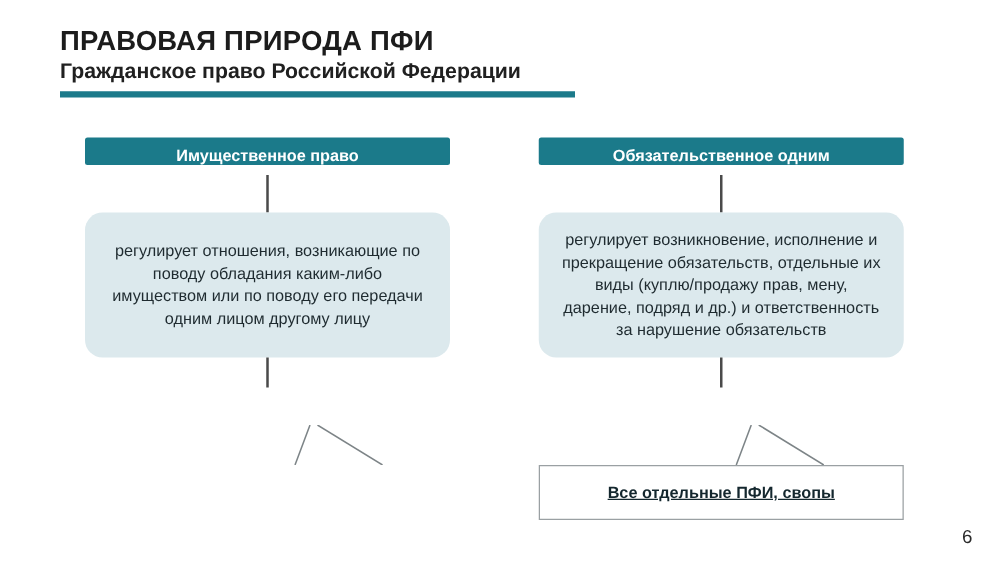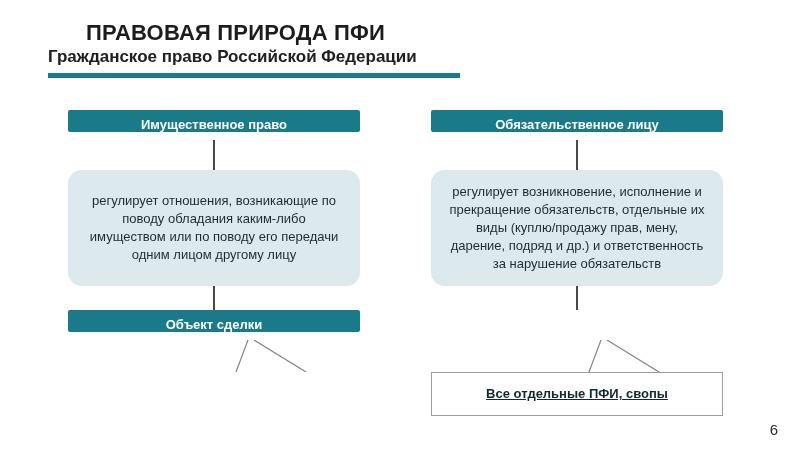--- a/index.html
+++ b/index.html
@@ -9,21 +9,20 @@
     background: #ffffff;
     position: relative;
     overflow: hidden;
   }
   .slide { position: absolute; inset: 0; width: 800px; height: 450px; background: #ffffff; }
 
   .title {
     position: absolute; left: 48px; top: 20px;
     font-size: 22px; font-weight: 800; color: #1c1c1c;
     letter-spacing: 0.2px;
-    margin-left: 38px;
   }
   .subtitle {
     position: absolute; left: 48px; top: 47px;
     font-size: 17px; font-weight: 700; color: #202020;
   }
   .title-bar {
     position: absolute; left: 48px; top: 73px;
     width: 412px; height: 5px; background: #1b7a8a;
   }
 
@@ -90,34 +89,31 @@
 
   <div class="col col-left">
     <div class="head-box">
       <span>Имущественное право</span>
     </div>
     <div class="connector c1"></div>
     <div class="body-box">
       <span>регулирует отношения, возникающие по поводу обладания каким-либо имуществом или по поводу его передачи одним лицом другому лицу</span>
     </div>
     <div class="connector c2"></div>
-    <div class="foot-box">
-      <span>Объект сделки</span>
-    </div>
     <div class="wedge">
       <svg viewBox="0 0 292 32" preserveAspectRatio="none">
         <line x1="180" y1="0" x2="168" y2="32"></line>
         <line x1="186" y1="0" x2="238" y2="32"></line>
       </svg>
     </div>
   </div>
 
   <div class="col col-right">
     <div class="head-box">
-      <span>Обязательственное лицу</span>
+      <span>Обязательственное одним</span>
     </div>
     <div class="connector c1"></div>
     <div class="body-box">
       <span>регулирует возникновение, исполнение и прекращение обязательств, отдельные их виды (куплю/продажу прав, мену, дарение, подряд и др.) и ответственность за нарушение обязательств</span>
     </div>
     <div class="connector c2"></div>
     <div class="wedge">
       <svg viewBox="0 0 292 32" preserveAspectRatio="none">
         <line x1="170" y1="0" x2="158" y2="32"></line>
         <line x1="176" y1="0" x2="228" y2="32"></line>

